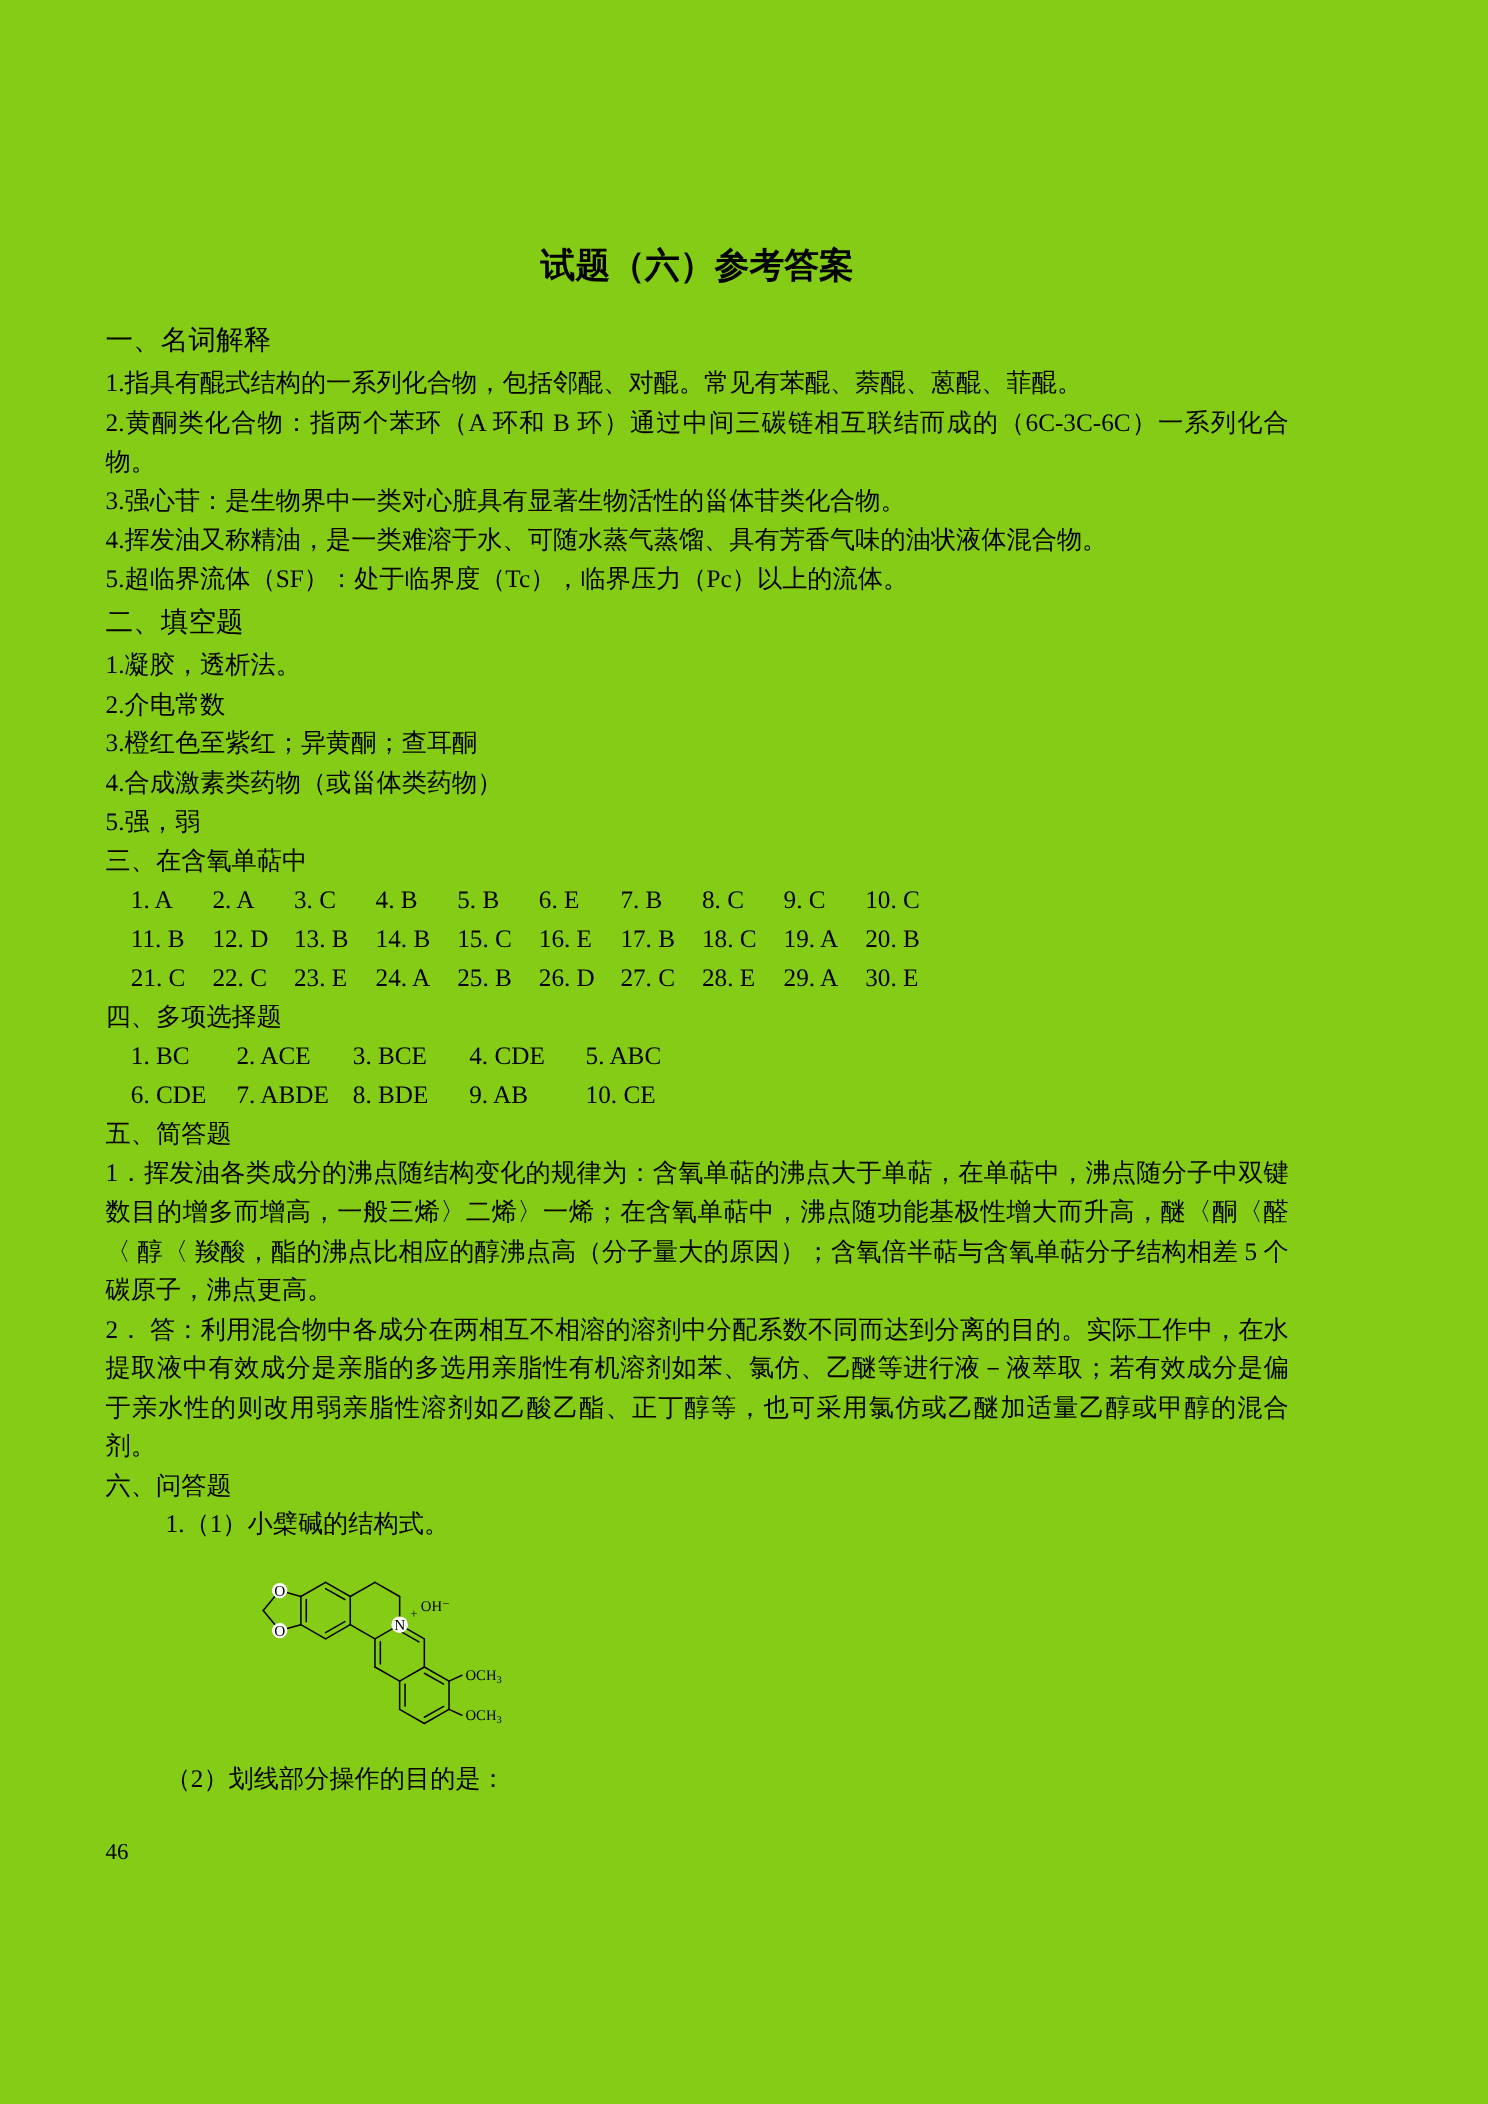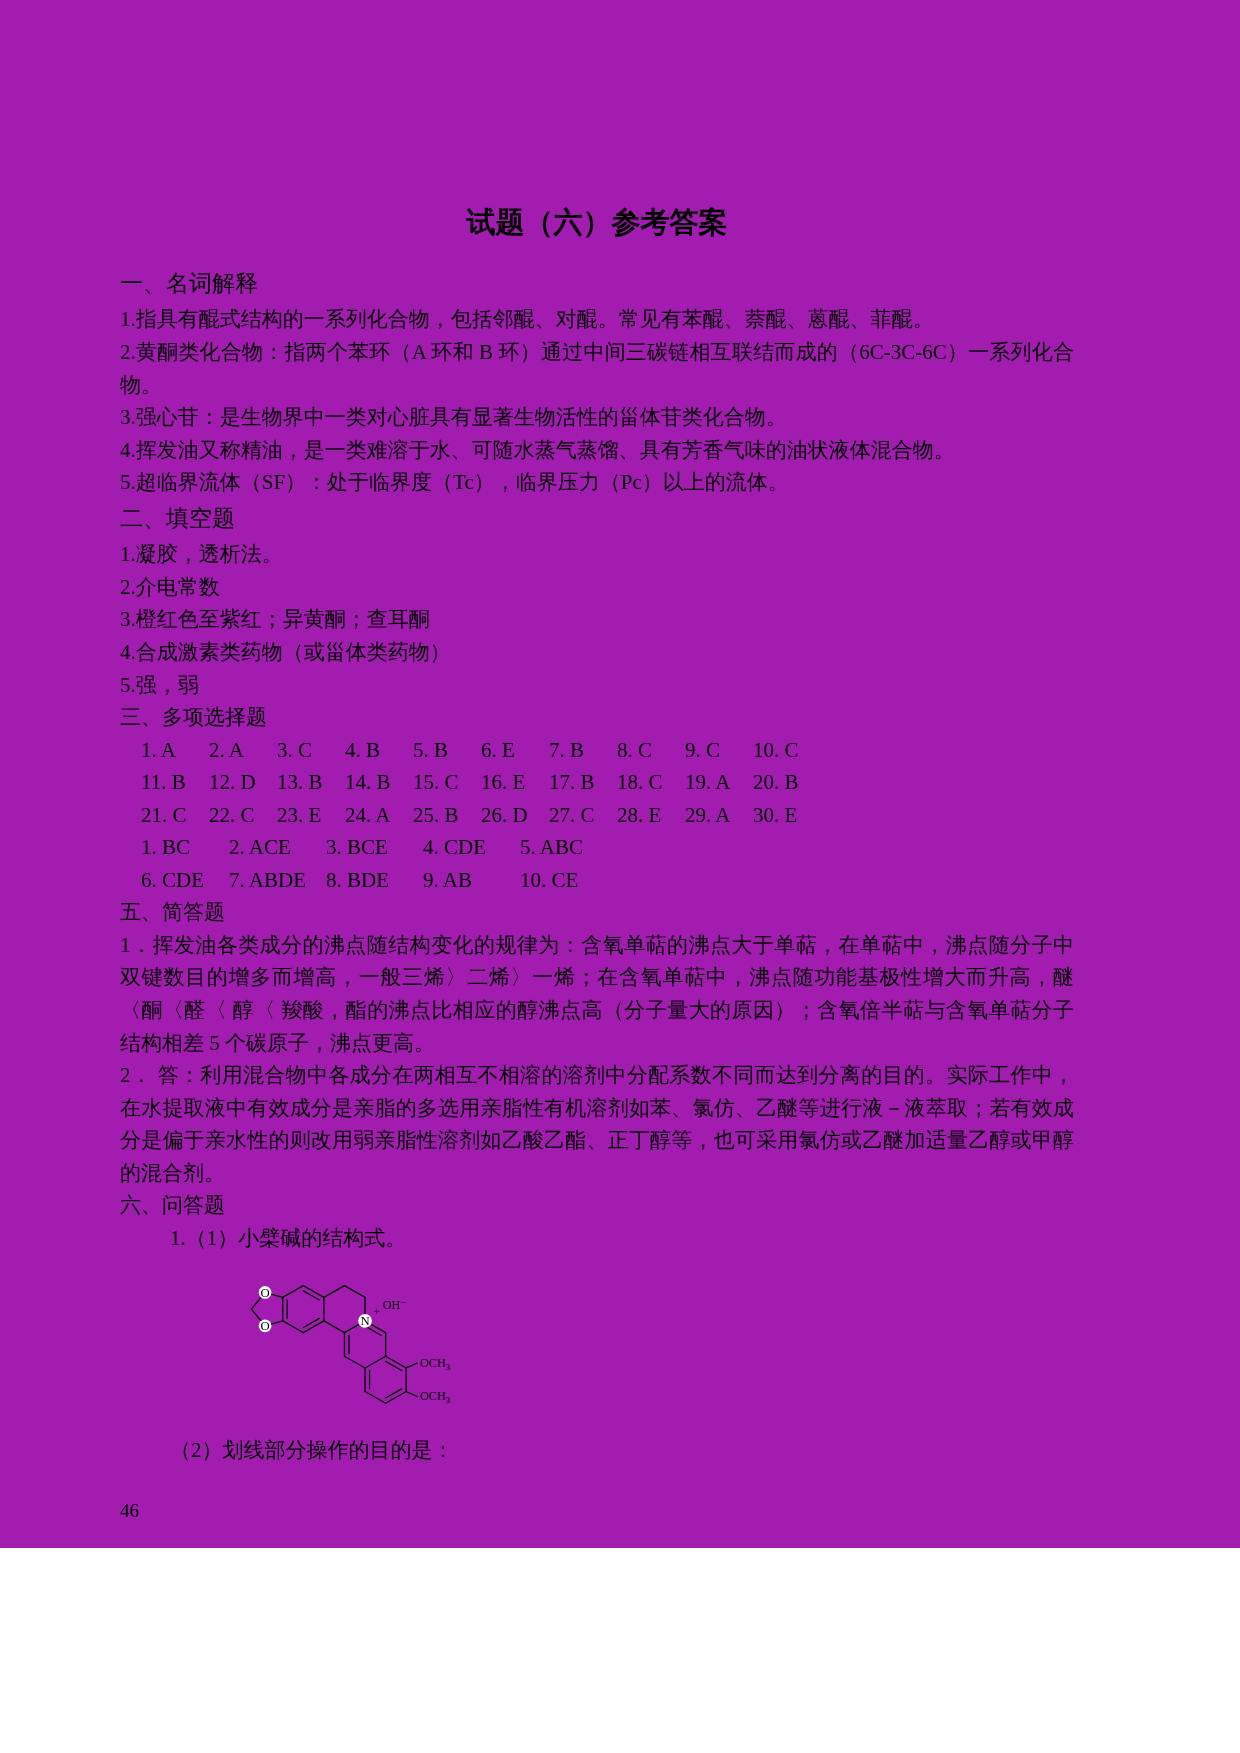--- a/index.html
+++ b/index.html
@@ -1,22 +1,22 @@
 <!DOCTYPE html>
 <html><head>
 <meta charset="utf-8">
 <style>
   html,body { margin:0; padding:0; background:#ffffff; }
   .page {
     position:relative;
     width:1240px;
-    height:1548px;
+    height:1753px;
     box-sizing:border-box;
-    padding:205px 166px 0 120px;
-    background:#a21caf;
+    padding:205px 166px 0 88px;
+    background:#84cc16;
     color:#000;
     font-family:"Liberation Serif","DejaVu Serif",serif;
     font-size:21px;
     line-height:1.55;
     overflow:hidden;
   }
   .doc-title {
     text-align:center;
     font-size:29px;
     font-weight:bold;
@@ -58,21 +58,21 @@
   <p class="just">4.挥发油又称精油，是一类难溶于水、可随水蒸气蒸馏、具有芳香气味的油状液体混合物。</p>
   <p class="just">5.超临界流体（SF）：处于临界度（Tc），临界压力（Pc）以上的流体。</p>
 
   <h2 class="sec-head-bold gap-top">二、填空题</h2>
   <p class="line">1.凝胶，透析法。</p>
   <p class="line">2.介电常数</p>
   <p class="line">3.橙红色至紫红；异黄酮；查耳酮</p>
   <p class="line">4.合成激素类药物（或甾体类药物）</p>
   <p class="line">5.强，弱</p>
 
-  <p class="sec-head-plain">三、多项选择题</p>
+  <p class="sec-head-plain">三、在含氧单萜中</p>
   <div class="ans-row">
     <span class="sc">1. A</span>
     <span class="sc">2. A</span>
     <span class="sc">3. C</span>
     <span class="sc">4. B</span>
     <span class="sc">5. B</span>
     <span class="sc">6. E</span>
     <span class="sc">7. B</span>
     <span class="sc">8. C</span>
     <span class="sc">9. C</span>
@@ -96,20 +96,21 @@
     <span class="sc">23. E</span>
     <span class="sc">24. A</span>
     <span class="sc">25. B</span>
     <span class="sc">26. D</span>
     <span class="sc">27. C</span>
     <span class="sc">28. E</span>
     <span class="sc">29. A</span>
     <span class="sc">30. E</span>
   </div>
 
+  <p class="sec-head-plain">四、多项选择题</p>
   <div class="ans-row">
     <span class="mc first">1. BC</span>
     <span class="mc">2. ACE</span>
     <span class="mc">3. BCE</span>
     <span class="mc">4. CDE</span>
     <span class="mc">5. ABC</span>
   </div>
   <div class="ans-row">
     <span class="mc first">6. CDE</span>
     <span class="mc">7. ABDE</span>

